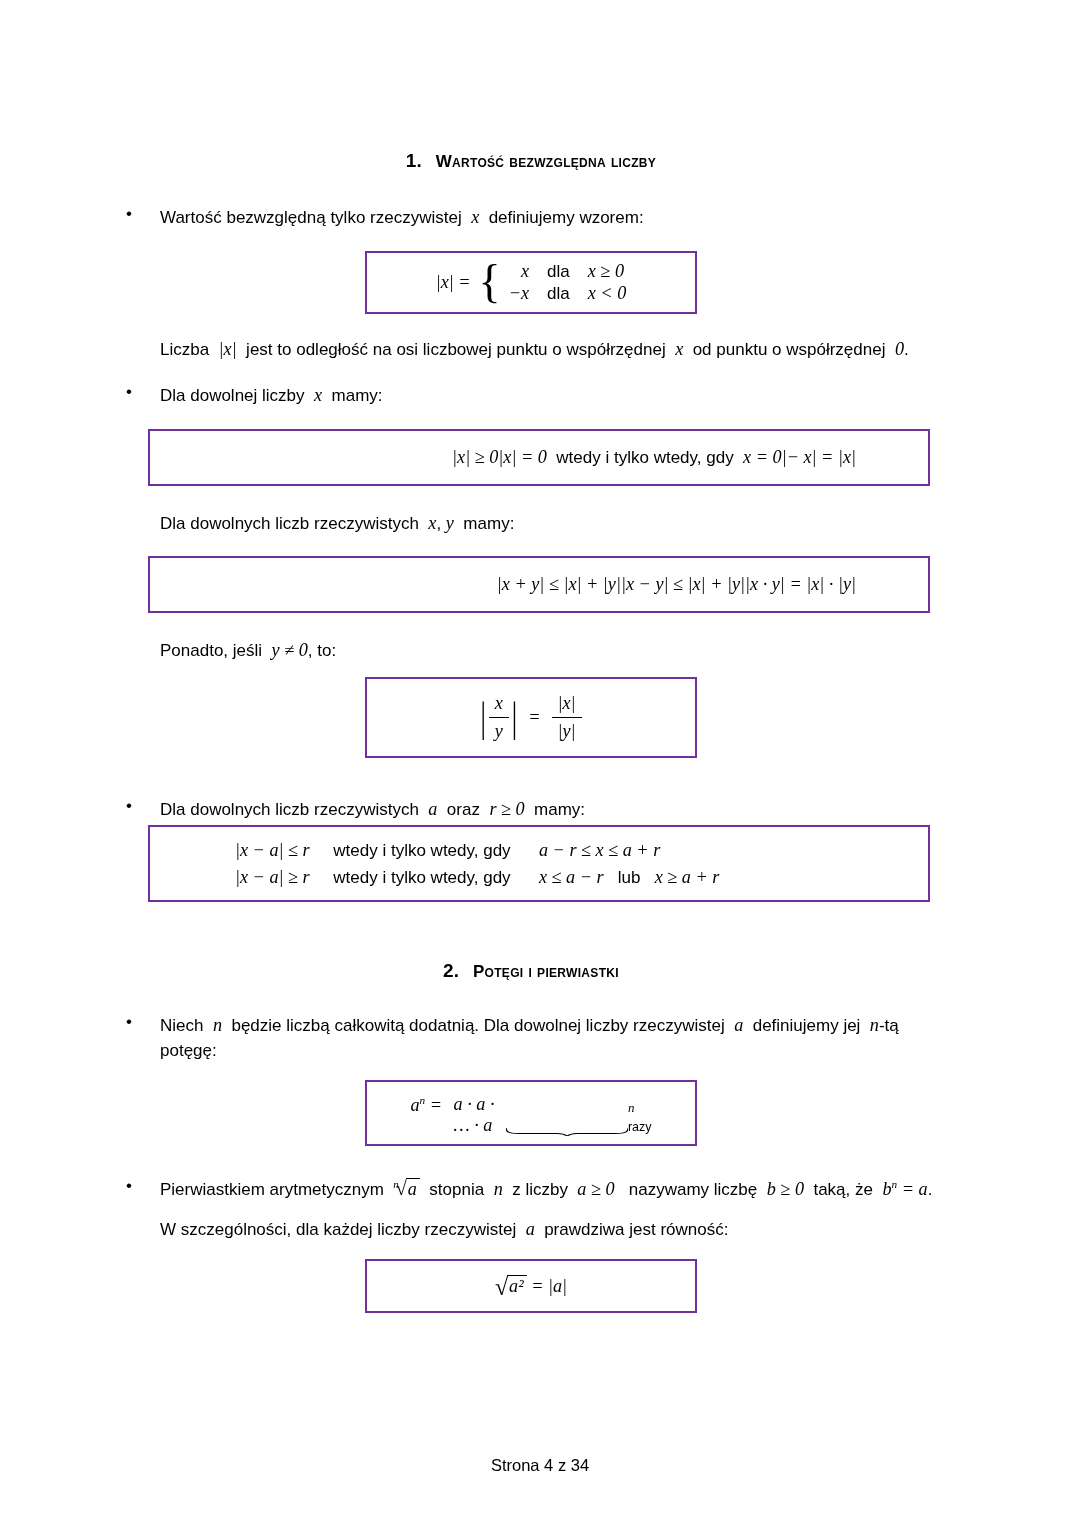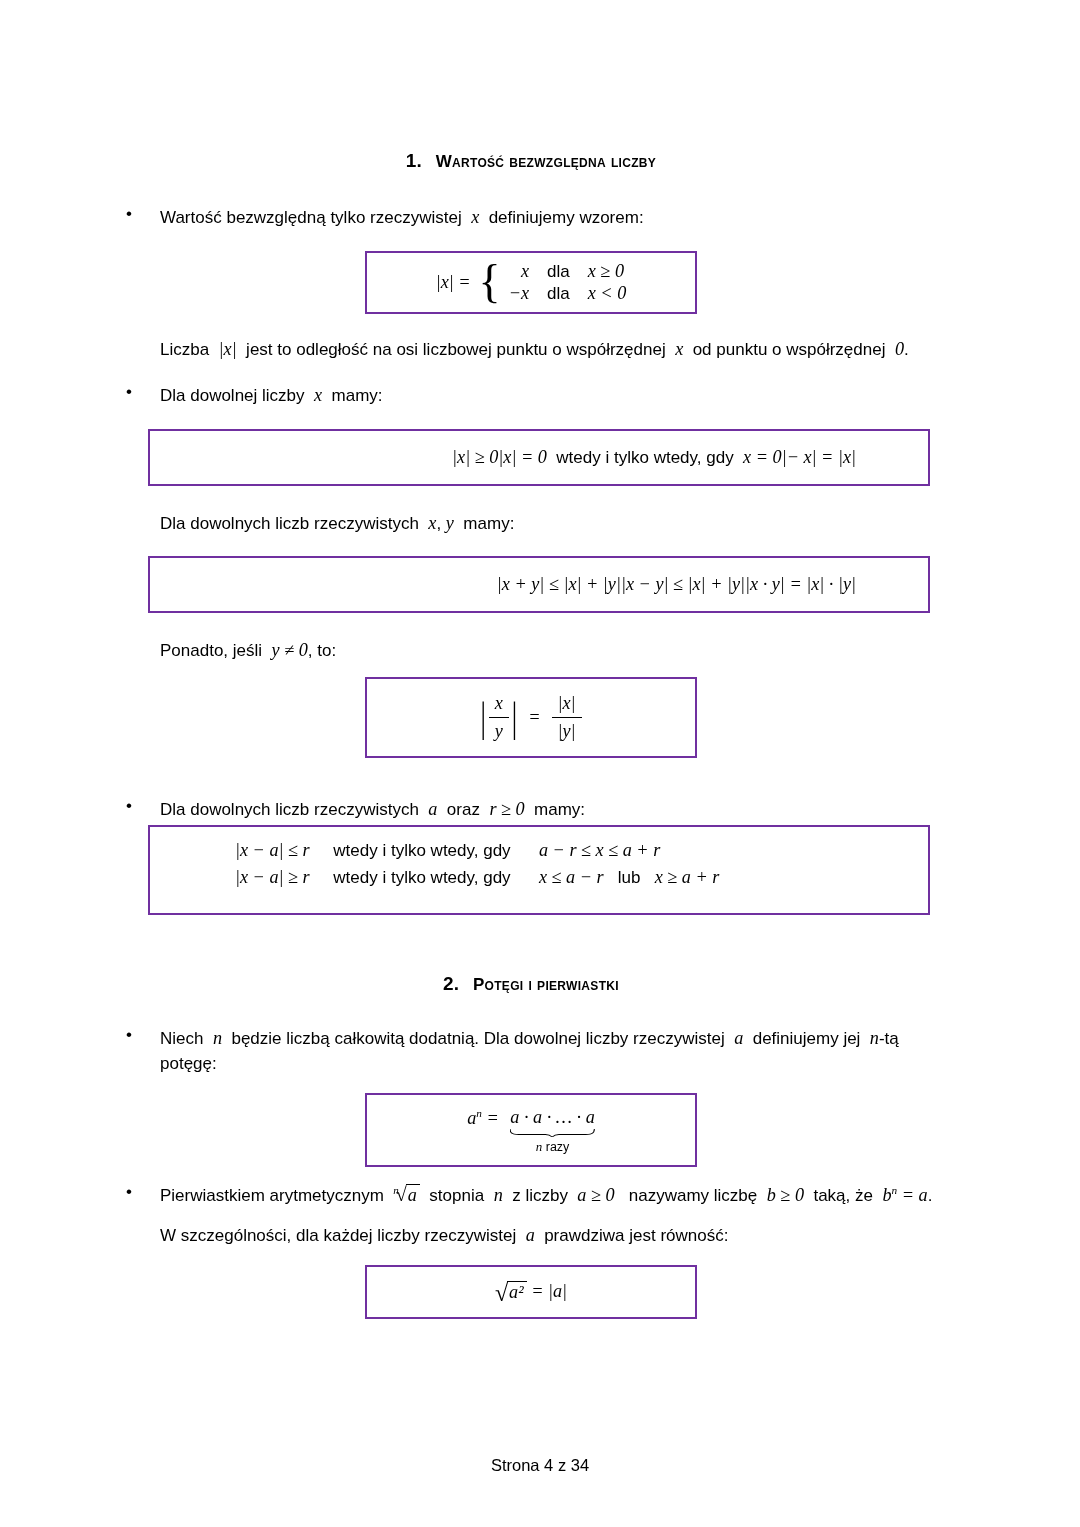--- a/index.html
+++ b/index.html
@@ -43,35 +43,35 @@
   
   .def-box { padding:8px 10px; }
   .cases { display:flex; align-items:center; justify-content:center; gap:8px; }
   .cases-brace { font-family:"Liberation Serif", serif; font-size:46px; font-weight:400; line-height:.9; }
   .cases-rows { display:grid; grid-template-columns:auto auto auto; column-gap:18px; row-gap:1px; align-items:baseline; }
   .cv { text-align:right; }
 
   
   .wide { margin:0 0 24px 26px; width:782px; }
   .wide-inner { display:flex; justify-content:flex-end; align-items:baseline; padding:13px 72px; }
-  .radius-box { padding:10px 0 23px 85px; line-height:2.05; }
+  .radius-box { padding:10px 0 10px 85px; line-height:2.05; }
 
   
   .quot-box { padding:14px 0; }
   .quot-formula { display:flex; align-items:center; justify-content:center; gap:3px; }
   .frac { display:inline-flex; flex-direction:column; text-align:center; }
   .fnum { padding:0 6px 3px; border-bottom:1.5px solid #000; }
   .fden { padding:3px 6px 0; }
   .tallbar { display:inline-block; font-family:"Liberation Serif", serif; font-size:27px; font-weight:300; transform:scaleY(1.55); }
   .quot-eq { margin:0 8px; }
 
   
   .pow-box { padding:12px 0 8px; }
   .pow-formula { display:flex; justify-content:center; align-items:flex-start; gap:7px; }
-  .ub-group { display:inline-flex; flex-direction:column; align-items:center; }
+  .ub-group { display:inline-flex; flex-direction:row; align-items:flex-end; }
   .ub-svg { width:100%; height:8px; margin-top:1px; }
   .ub-label { font-size:12.5px; margin-top:1px; }
   .ub-label .math { font-size:13px; }
 
   
   .sqrt-box { padding:13px 0; }
   .sqrt-formula { display:flex; align-items:center; justify-content:center; }
   .rsign { font-family:"Liberation Serif", serif; font-size:24px; line-height:1; position:relative; top:1px; margin-right:-1px; }
   .rbar { border-top:1.4px solid #000; padding:0 3px 0 2px; }
   .mroot { white-space:nowrap; }
@@ -166,21 +166,21 @@
 
   <header class="heading heading2">
     <span class="hnum" data-bind="s2.num">2.</span>
     <span class="htitle" data-bind="s2.title">Potęgi i pierwiastki</span>
   </header>
 
   <div class="bullet" style="margin-bottom:16px">
     <p class="rich"><span>Niech  </span><span class="math">n</span><span>  będzie liczbą całkowitą dodatnią. Dla dowolnej liczby rzeczywistej  </span><span class="math">a</span><span>  definiujemy jej  </span><span class="math">n</span><span>-tą potęgę:</span></p>
   </div>
 
-  <div class="boxrow" style="margin-bottom:15px">
+  <div class="boxrow" style="margin-bottom:30px">
     <div class="box center-box pow-box">
       <div class="pow-formula">
         <span class="math"><span data-bind="s2.box_pow.base">a</span><sup data-bind="s2.box_pow.exp">n</sup><span data-bind="s2.box_pow.eq"> = </span></span>
         <span class="ub-group">
           <span class="math" data-bind="s2.box_pow.factors">a · a · … · a</span>
           <svg class="ub-svg" viewBox="0 0 100 10" preserveAspectRatio="none">
             <path d="M0,0 C0,6 4,7 14,7 L42,7 C47,7 49,9 50,10 C51,9 53,7 58,7 L86,7 C96,7 100,6 100,0" fill="none" stroke="#000" stroke-width="1.2"></path>
           </svg>
           <span class="ub-label rich"><span class="math">n</span><span> razy</span></span>
         </span>

